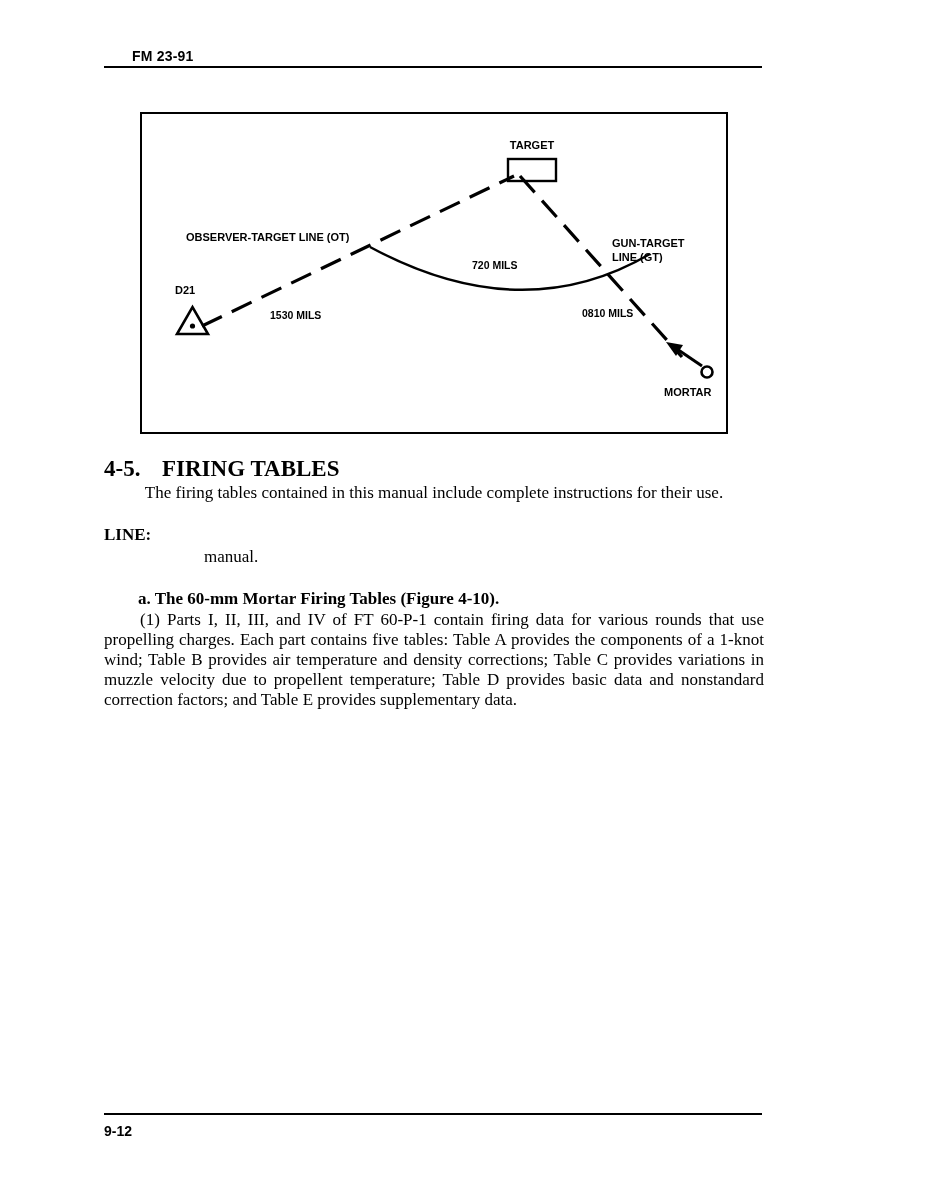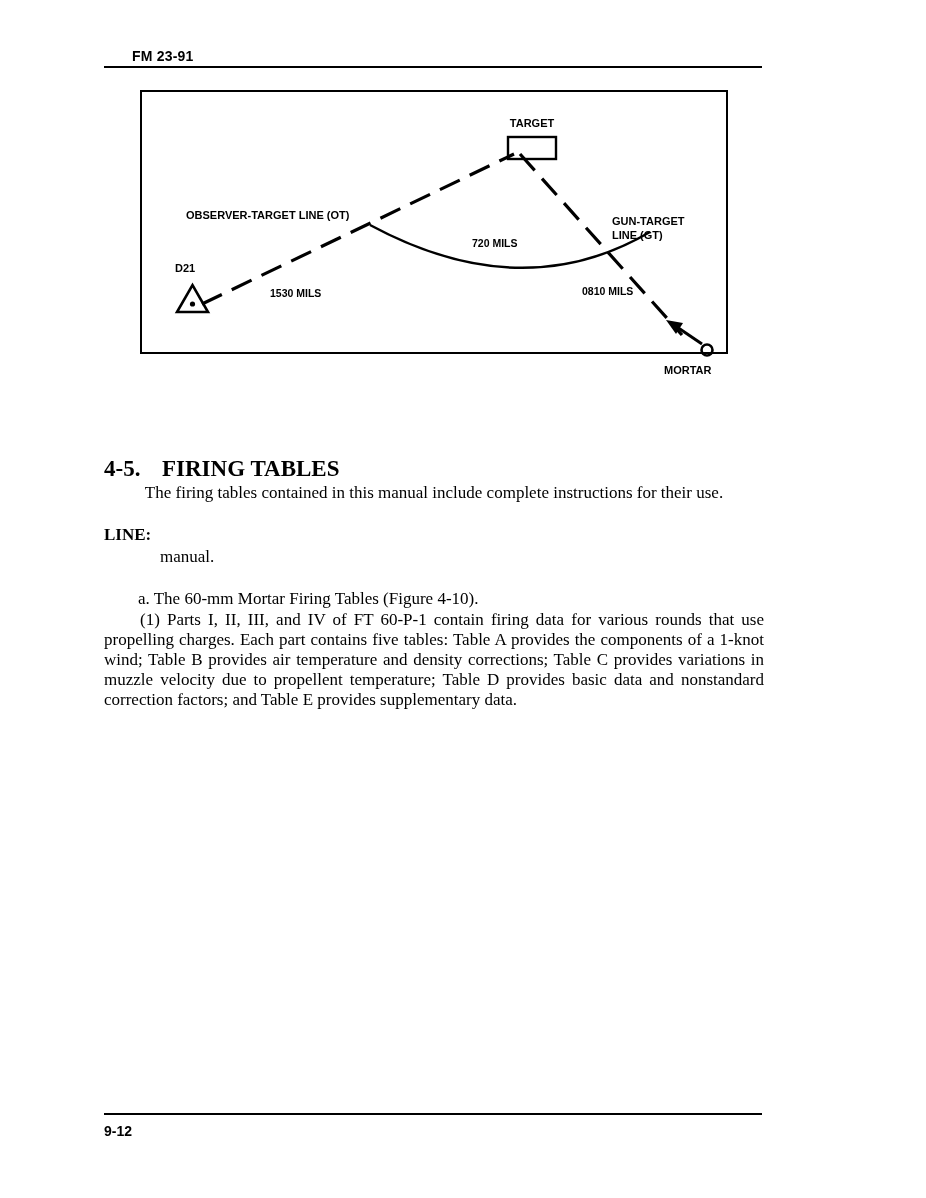--- a/index.html
+++ b/index.html
@@ -61,23 +61,23 @@
     font-size: 14px;
     line-height: 16px;
     display: block;
     margin-top: 8px;
   }
 
   
   .figure-box {
     position: absolute;
     left: 140px;
-    top: 90px;
+    top: 112px;
     width: 588px;
-    height: 264px;
+    height: 322px;
     border: 2px solid #000;
     box-sizing: border-box;
     background: #fff;
   }
   .figure-svg {
     display: block;
   }
   .fig-caption {
     position: absolute;
     left: 104px;
@@ -125,31 +125,32 @@
   .note-label {
     font-weight: bold;
     width: 92px;
     flex: 0 0 92px;
   }
   .note-text {
     flex: 1 1 auto;
     text-align: justify;
   }
   .note-text-2 {
-    margin-left: 56px;
+    margin-left: 100px;
   }
 
   .para-a {
     position: absolute;
     left: 104px;
     top: 588px;
     width: 660px;
     font-size: 17px;
     line-height: 22px;
     text-indent: 34px;
+    font-weight: bold;
   }
 
   .para-1n {
     position: absolute;
     left: 104px;
     top: 610px;
     width: 660px;
     font-size: 17px;
     line-height: 20px;
     text-align: justify;

